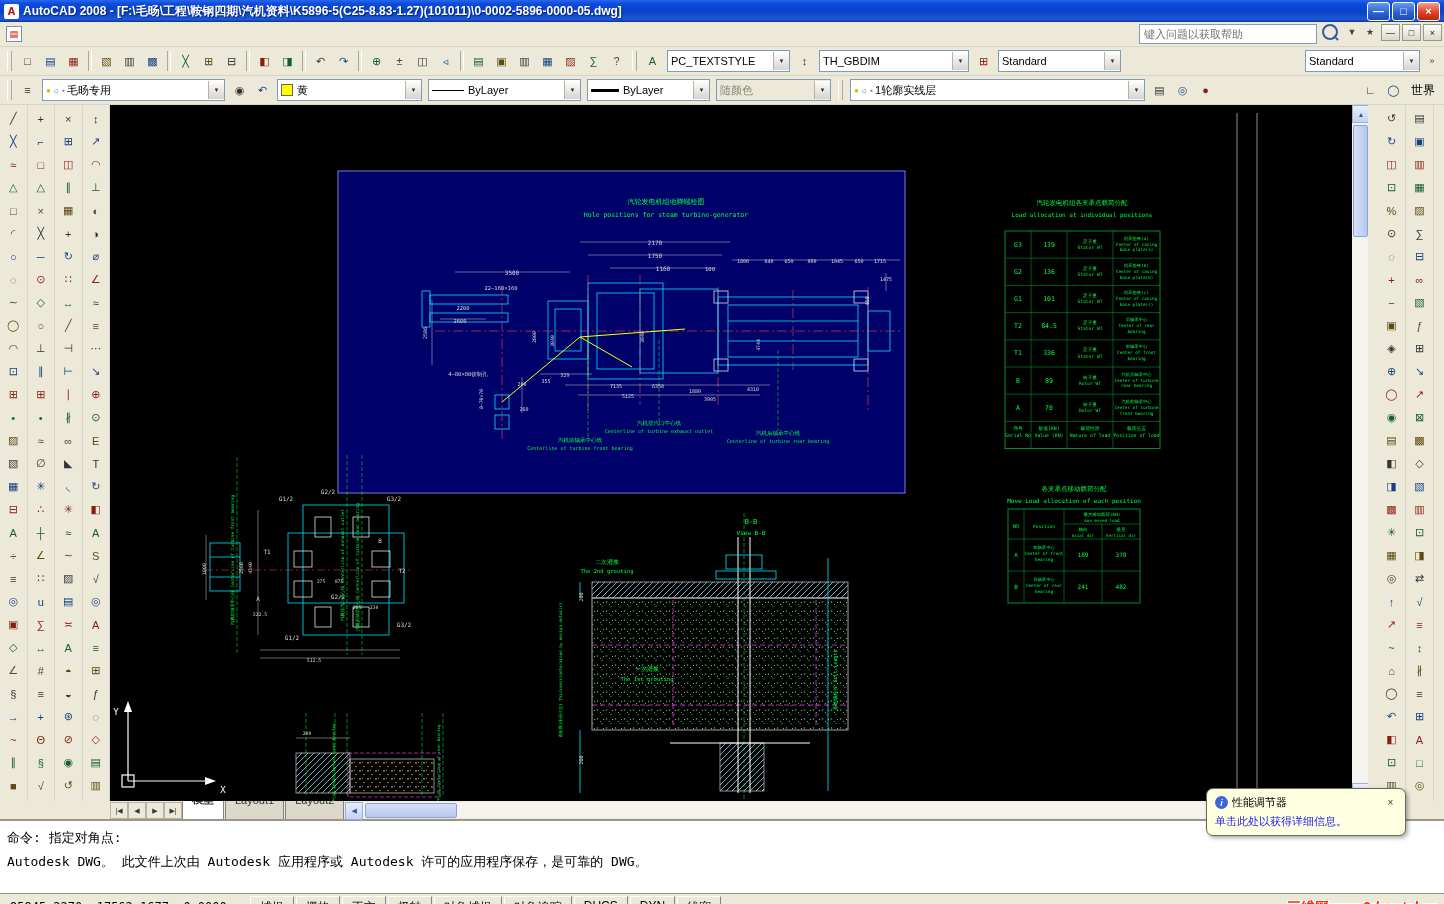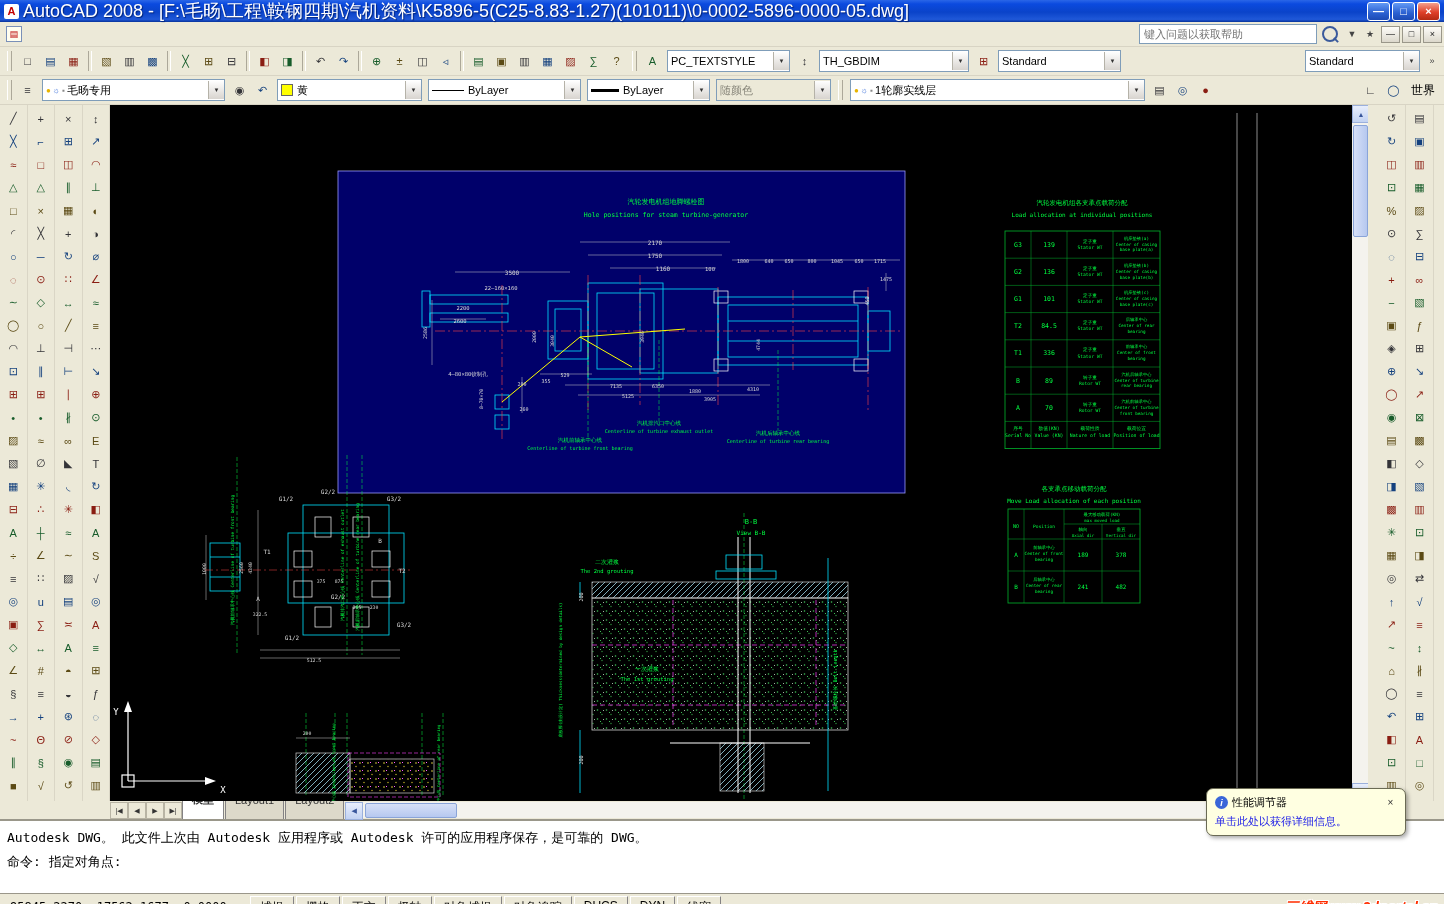--- a/index.html
+++ b/index.html
@@ -3,32 +3,32 @@
 <meta charset="utf-8">
 <style>
   html,body{margin:0;padding:0}
   body{width:1444px;height:904px;overflow:hidden;position:relative;background:#ece9d8;
        font-family:"Liberation Sans",sans-serif;font-size:12px;color:#000;-webkit-font-smoothing:antialiased}
   
   #titlebar{height:22px;display:flex;align-items:center;padding:0 4px;
     background:linear-gradient(180deg,#2a66e8 0%,#0b4adf 18%,#0a43c9 55%,#1f58d8 88%,#08339a 100%);}
   .app-ico{width:15px;height:15px;background:#fff;border-radius:2px;color:#c40000;font-weight:bold;
     font-size:11px;display:flex;align-items:center;justify-content:center;margin-right:4px}
-  .title-text{color:#fff;font-weight:normal;font-size:18px;white-space:nowrap;overflow:hidden;flex:1;
+  .title-text{color:#fff;font-weight:bold;font-size:12px;white-space:nowrap;overflow:hidden;flex:1;
     text-shadow:1px 1px 1px #00237a}
   .wb{width:21px;height:17px;border-radius:3px;margin-left:2px;display:flex;align-items:center;justify-content:center;
     color:#fff;font-size:11px;font-weight:bold;border:1px solid #fff;
     background:linear-gradient(180deg,#639af5,#2a5fd0 60%,#1c4ab4)}
   .wb.close{background:linear-gradient(180deg,#f3a08c,#df4029 55%,#b32a12)}
   
   #menubar{height:24px;display:flex;align-items:center;background:#ece9d8;border-bottom:1px solid #d8d4c4;padding:0 2px}
   .mdi-ico{width:14px;height:14px;background:#fffef0;border:1px solid #7a90b8;margin:0 4px;font-size:9px;color:#b00;
     display:flex;align-items:center;justify-content:center}
   .menu-item{padding:2px 8px;white-space:nowrap}
-  #menu-right{margin-left:auto;display:flex;align-items:center}
+  #menu-right{margin-left:auto;display:flex;}
   #help-search{width:168px;height:18px;border:1px solid #7f9db9;font-size:11px;padding:0 4px;color:#444}
   .search-ico{width:12px;height:12px;border:2px solid #3a5a9c;border-radius:50%;position:relative;margin:0 5px}
   .search-ico::after{content:"";position:absolute;width:6px;height:2px;background:#3a5a9c;transform:rotate(45deg);left:9px;top:11px}
   .mini-btn{width:16px;height:16px;display:flex;align-items:center;justify-content:center;font-size:9px;color:#444;margin:0 1px}
   .mdi-btn{width:17px;height:15px;border:1px solid #9a978a;background:linear-gradient(#fdfcf8,#dcd8cc);
     display:flex;align-items:center;justify-content:center;font-size:9px;margin-left:2px;color:#222}
   
   .toolbar{height:28px;display:flex;align-items:center;background:#ece9d8;border-bottom:1px solid #d8d4c4;padding:0 3px;white-space:nowrap}
   .grip{width:3px;height:20px;border-left:1px solid #fff;border-right:1px solid #aca899;margin:0 4px}
   .tbtn,.tico{width:21px;height:21px;display:flex;align-items:center;justify-content:center;font-size:11px;
@@ -822,22 +822,22 @@
   <div id="hscroll">
     <span class="sbtn">◀</span>
     <div id="htrack">
         <div id="hthumb"></div>
       </div>
     <span class="sbtn">▶</span>
   </div>
 </div>
 
 <div id="cmdarea">
+  <div class="cmdline">命令: 指定对角点:</div>
   <div class="cmdline">Autodesk DWG。  此文件上次由 Autodesk 应用程序或 Autodesk 许可的应用程序保存，是可靠的 DWG。</div>
-  <div class="cmdline">命令: 指定对角点:</div>
 </div>
 
 <div id="statusbar">
   <span id="coords">95845.2270, 17562.1677, 0.0000</span>
   <span id="status-toggles" style="display:flex">
       <div class="stbtn">捕捉</div>
       <div class="stbtn">栅格</div>
       <div class="stbtn">正交</div>
       <div class="stbtn">极轴</div>
       <div class="stbtn">对象捕捉</div>

